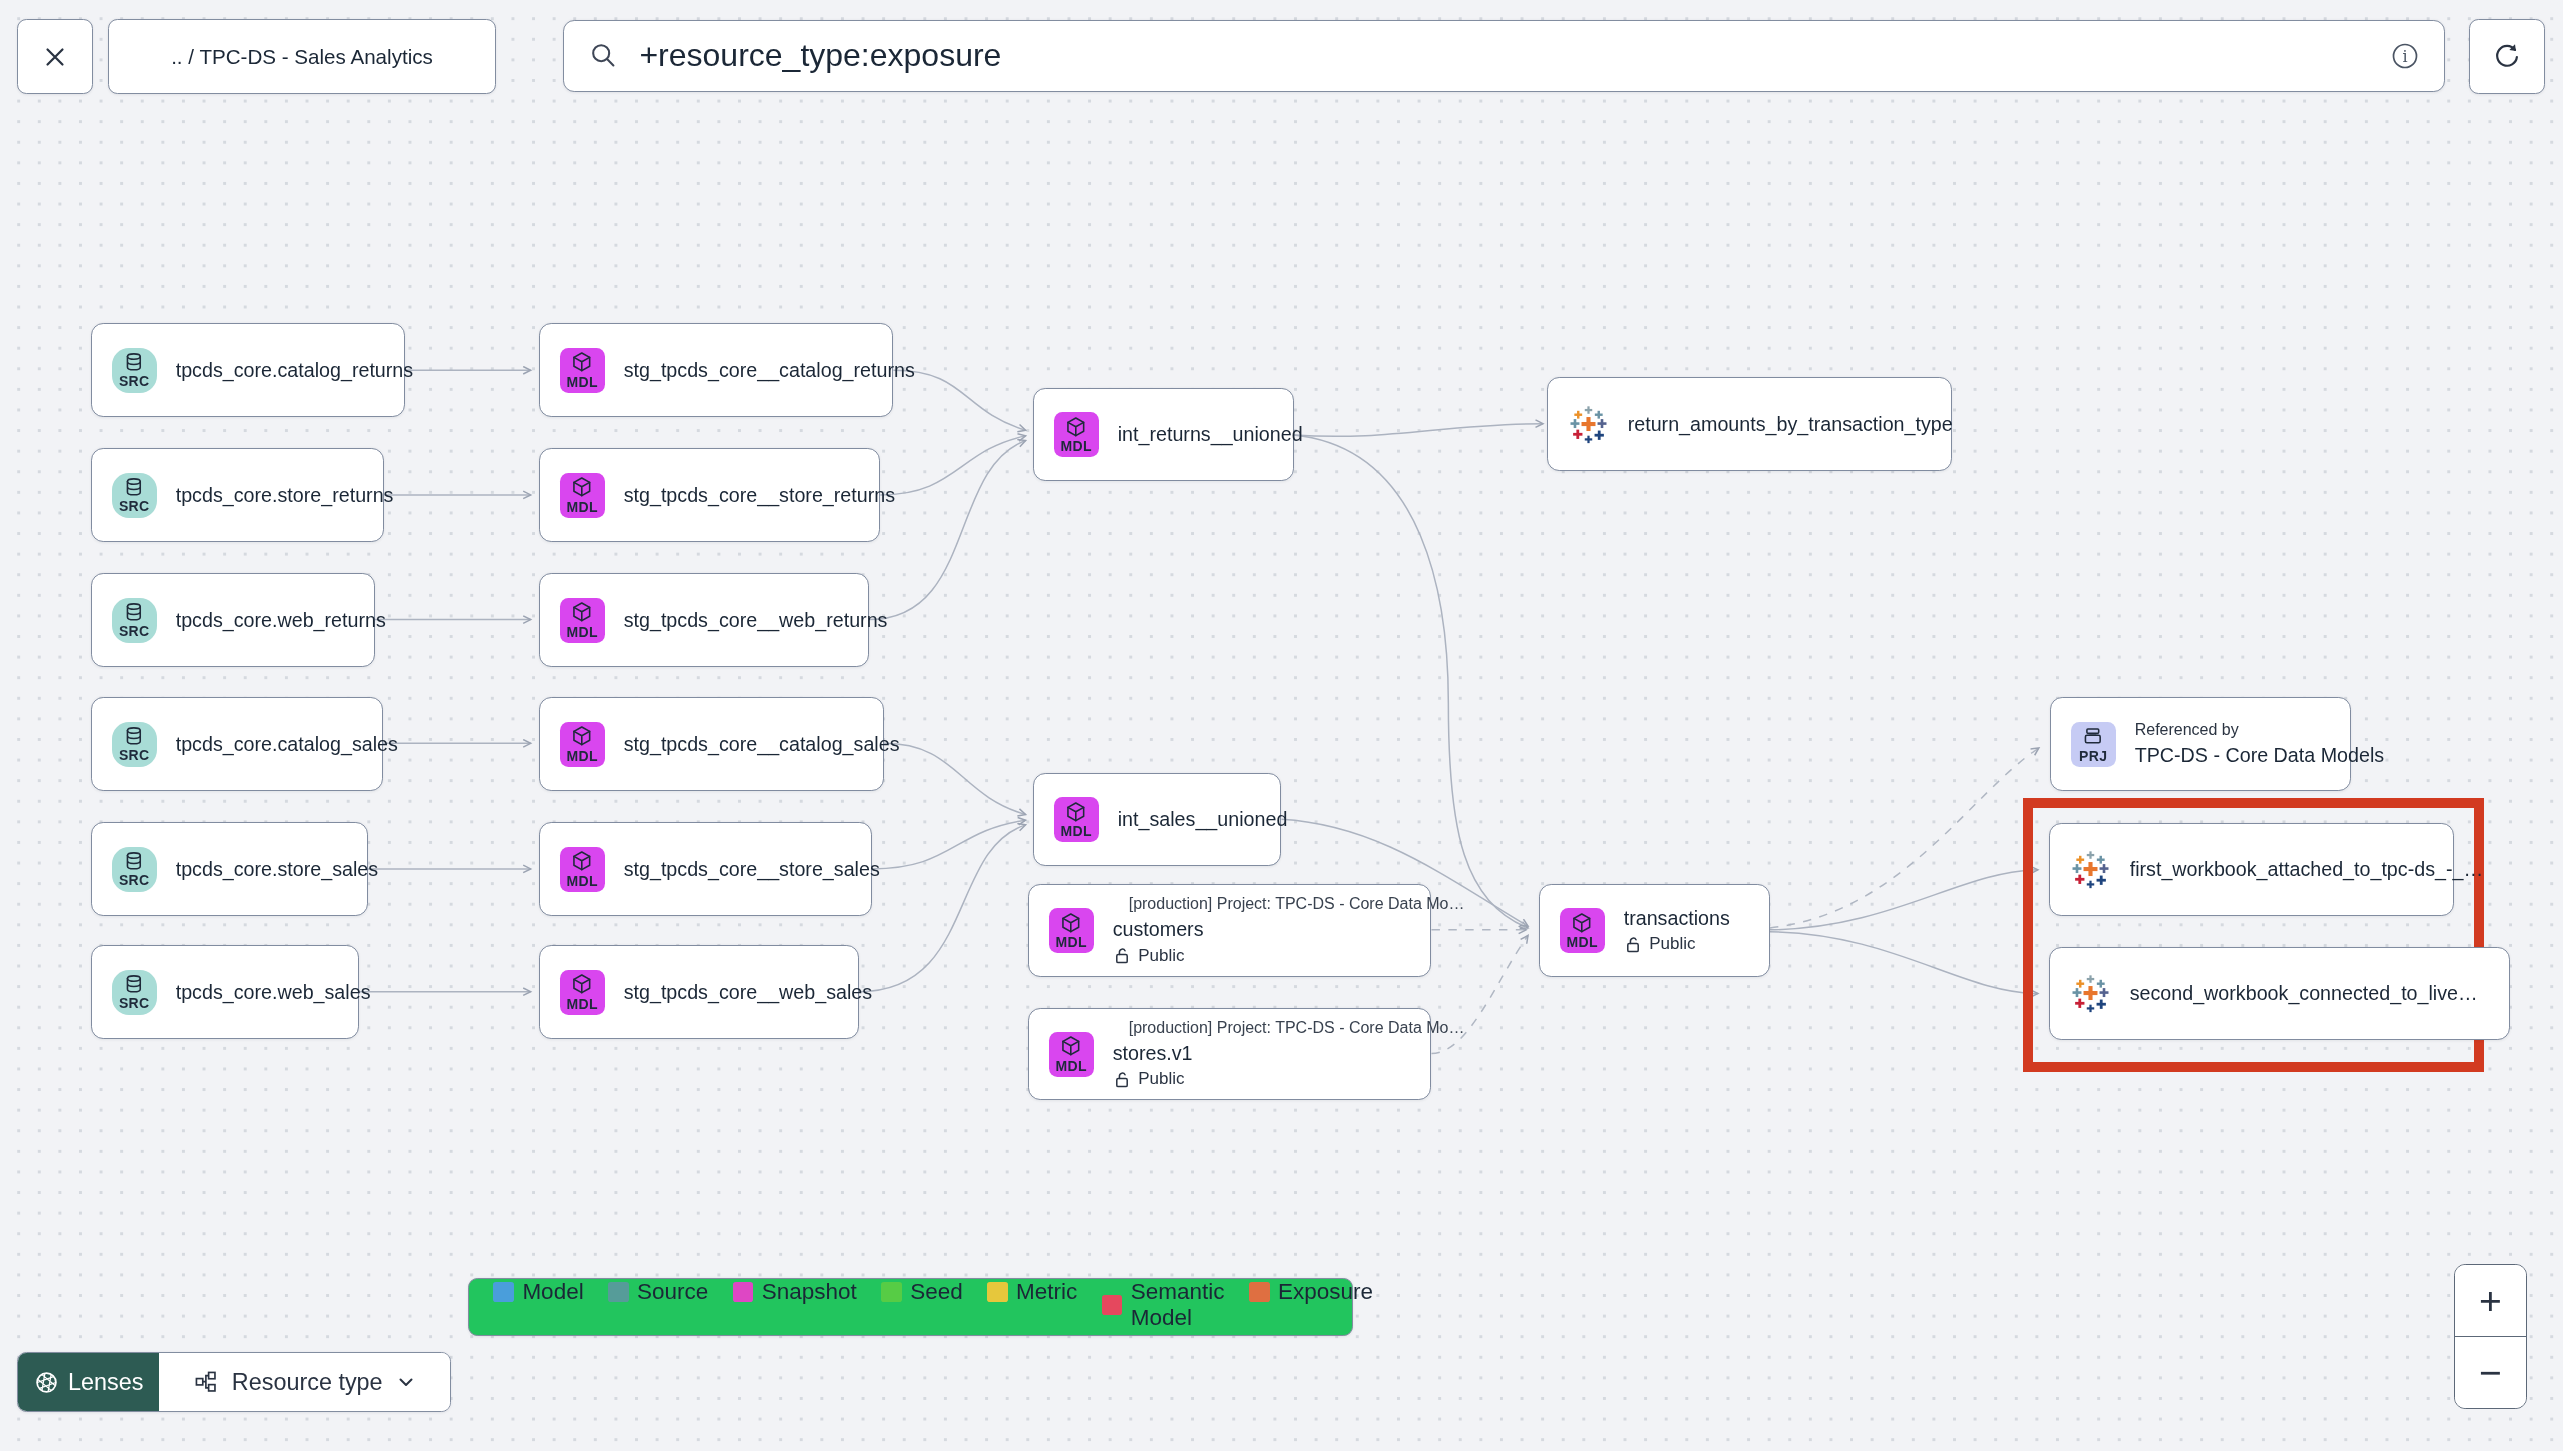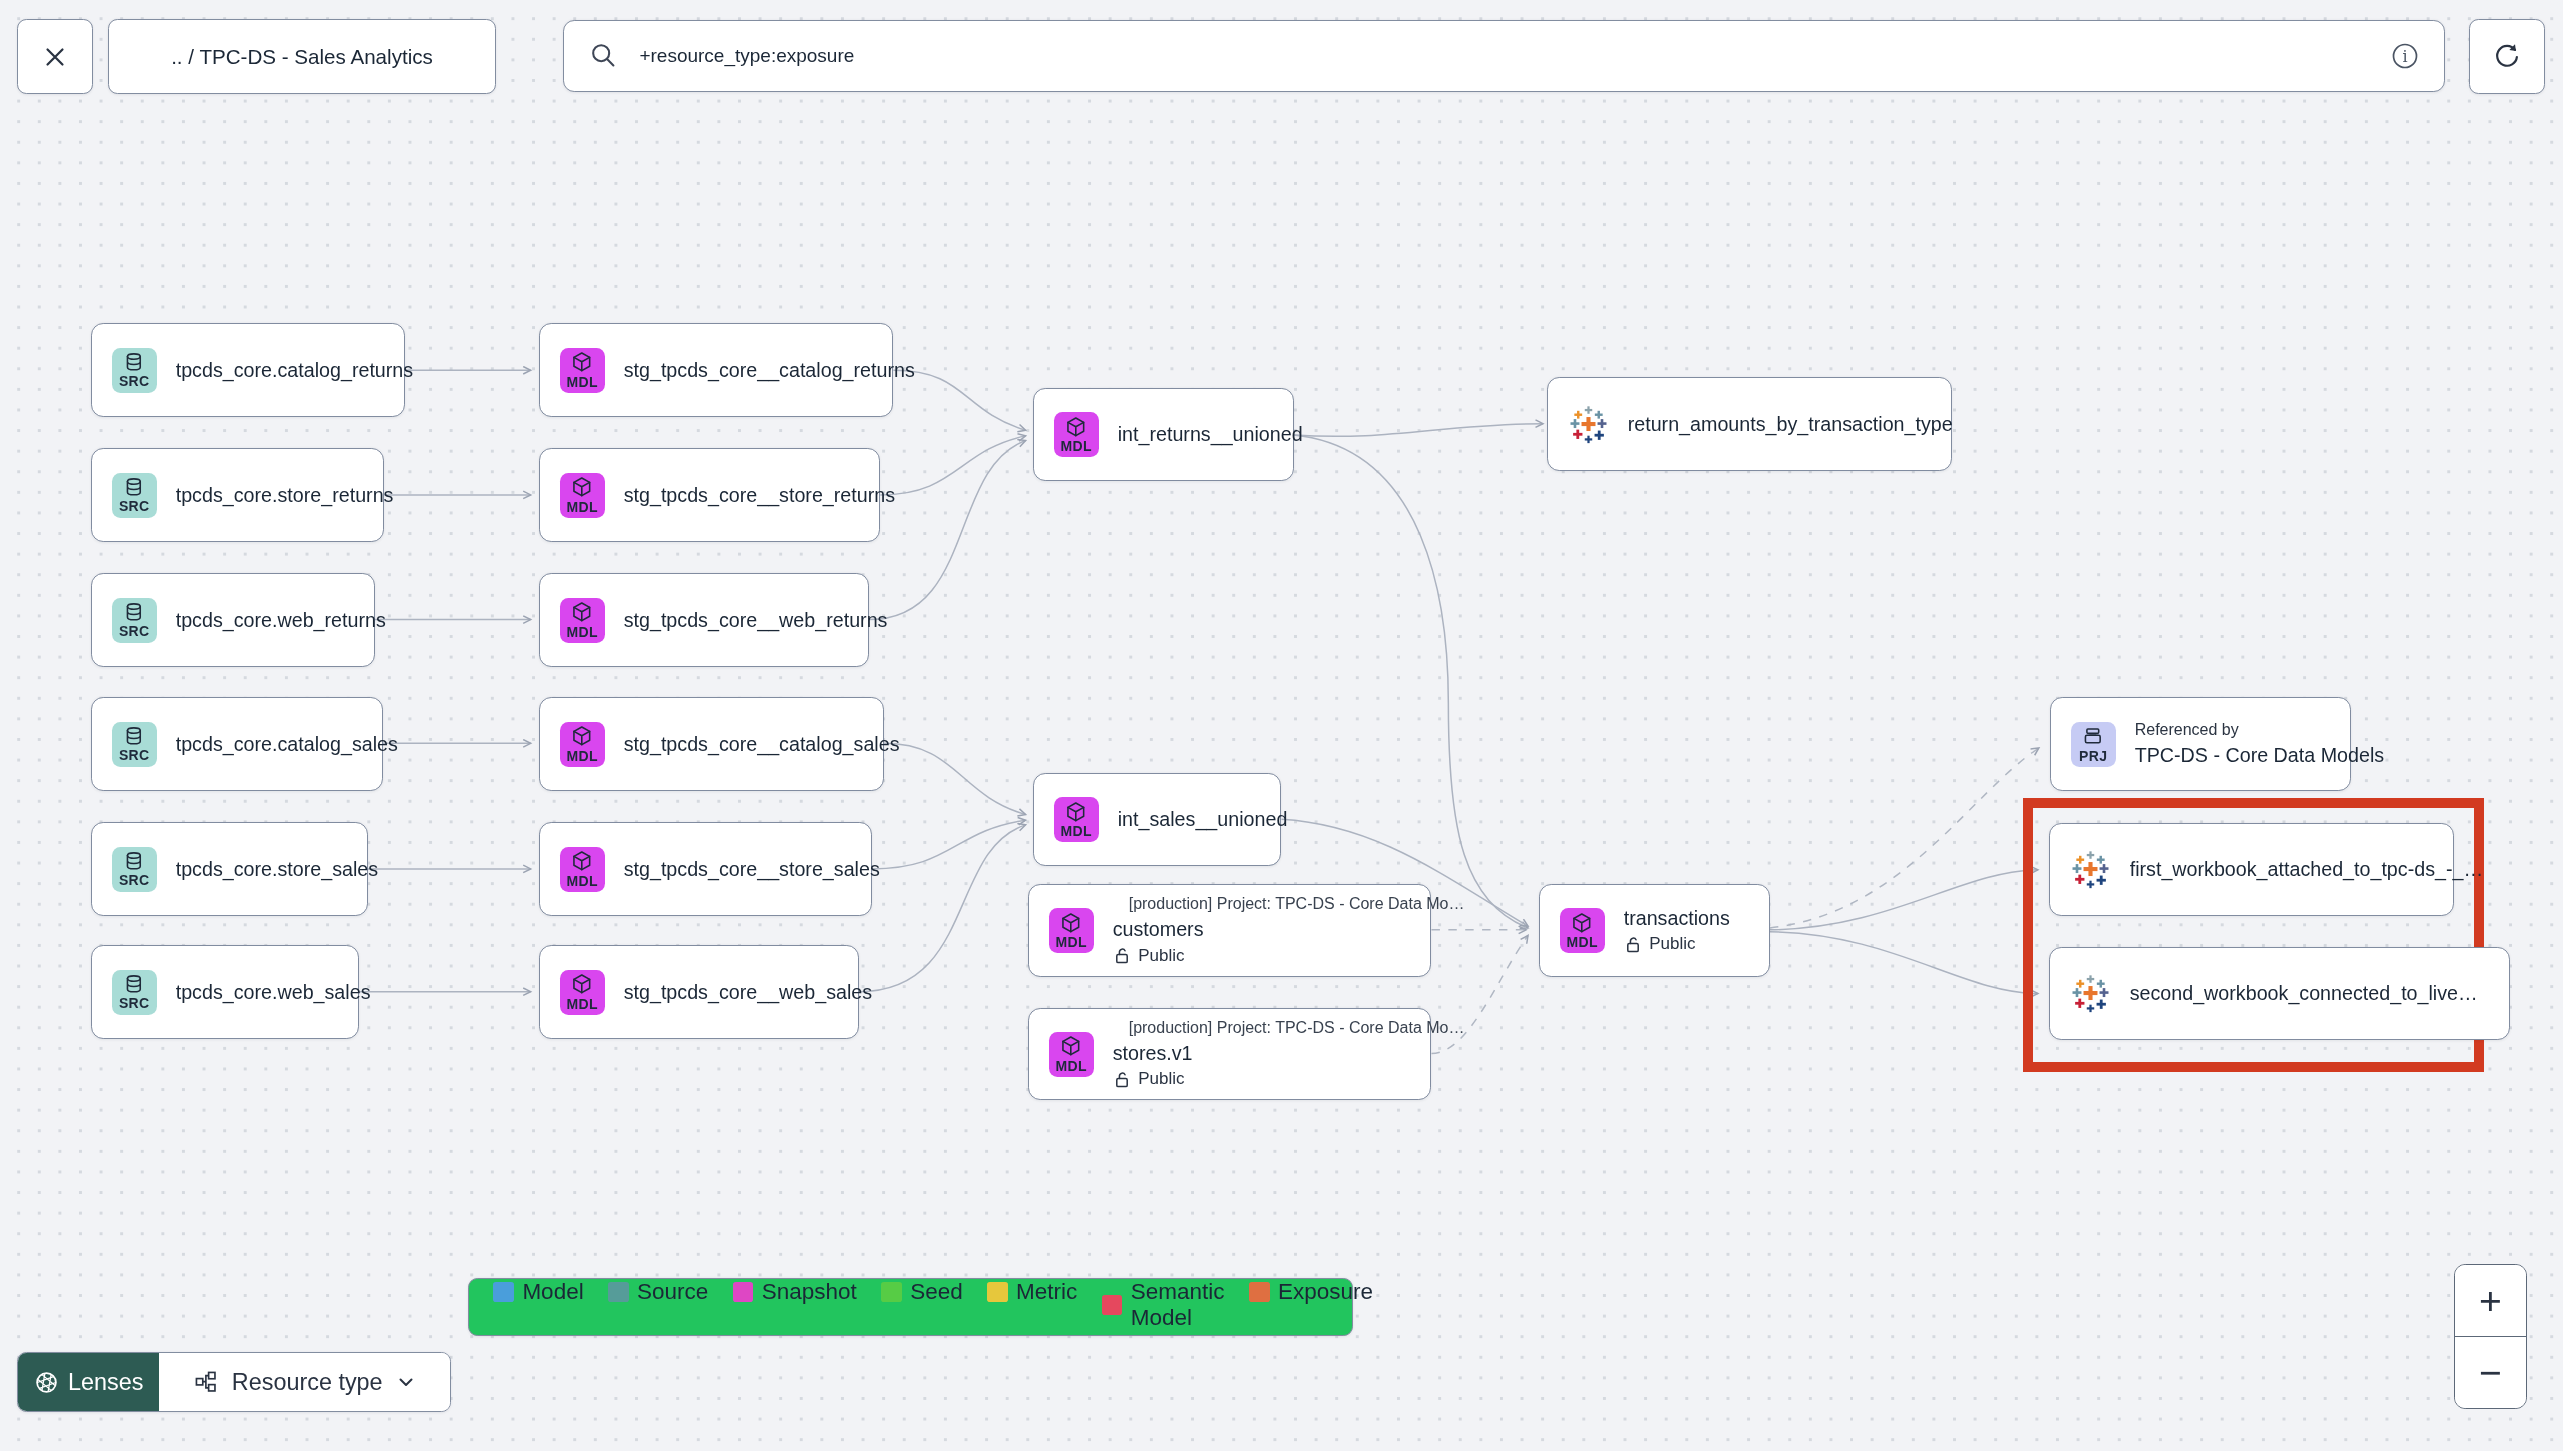--- a/index.html
+++ b/index.html
@@ -16,37 +16,37 @@
     display:flex;align-items:center;justify-content:center;
     box-shadow:0 0.9px 2.8px rgba(20,30,45,.08);box-sizing:border-box;cursor:pointer;
   }
   #close-btn{left:17px;top:19px;width:76px;height:75px;}
   #breadcrumb-btn{left:108px;top:19px;width:388px;height:75px;font-size:20.6px;color:#1b2736;}
   #search-bar{
     position:absolute;left:563px;top:19.7px;width:1882px;height:72px;background:#fff;
     border:1.4px solid #828da0;border-radius:11.2px;display:flex;align-items:center;
     box-shadow:0 0.9px 2.8px rgba(20,30,45,.08);box-sizing:border-box;padding:0 24.4px;
   }
-  #search-input{flex:1;border:none;outline:none;font-size:19px;color:#1b2736;margin-left:17px;
+  #search-input{flex:1;border:none;outline:none;font-size:32px;color:#1b2736;margin-left:17px;
     font-family:"Liberation Sans",sans-serif;background:transparent;}
   #refresh-btn{left:2469px;top:19px;width:76px;height:75px;}
   svg.ic{display:block;}
   
   .node{
     position:absolute;background:#fff;border:1.4px solid #818ca0;border-radius:12.2px;
     display:flex;align-items:center;box-sizing:border-box;padding-left:19.7px;
     box-shadow:0 0.9px 2.8px rgba(20,30,45,.07);cursor:pointer;
   }
   .node .label{font-size:19.7px;color:#1b2736;margin-left:19px;white-space:nowrap;}
   .tile{
     width:45px;height:45px;border-radius:8.4px;flex:0 0 45px;
     display:flex;flex-direction:column;align-items:center;justify-content:center;
   }
   .tile .tlabel{font-size:14px;font-weight:700;color:#1f2a3a;letter-spacing:0.3px;line-height:1;margin-top:1.9px;}
-  .tile.src{background:#a8dcd6;}
+  .tile.src{background:#a8dcd6;border-radius:17px;}
   .tile.mdl{background:#d946ef;}
   .tile.prj{background:#c6cbf4;}
   .stack{margin-left:19px;display:flex;flex-direction:column;gap:4.7px;}
   .stack .project{font-size:16px;color:#39424f;white-space:nowrap;padding-left:16px;}
   .stack .name{font-size:19.7px;font-weight:500;color:#1b2736;white-space:nowrap;}
   .stack .caption{font-size:16px;color:#2b3442;white-space:nowrap;}
   .access{display:flex;align-items:center;gap:7.5px;font-size:17px;color:#2a3342;}
   .expo-icon{margin-left:0;flex:0 0 41px;}
   
   #highlight-rect{

